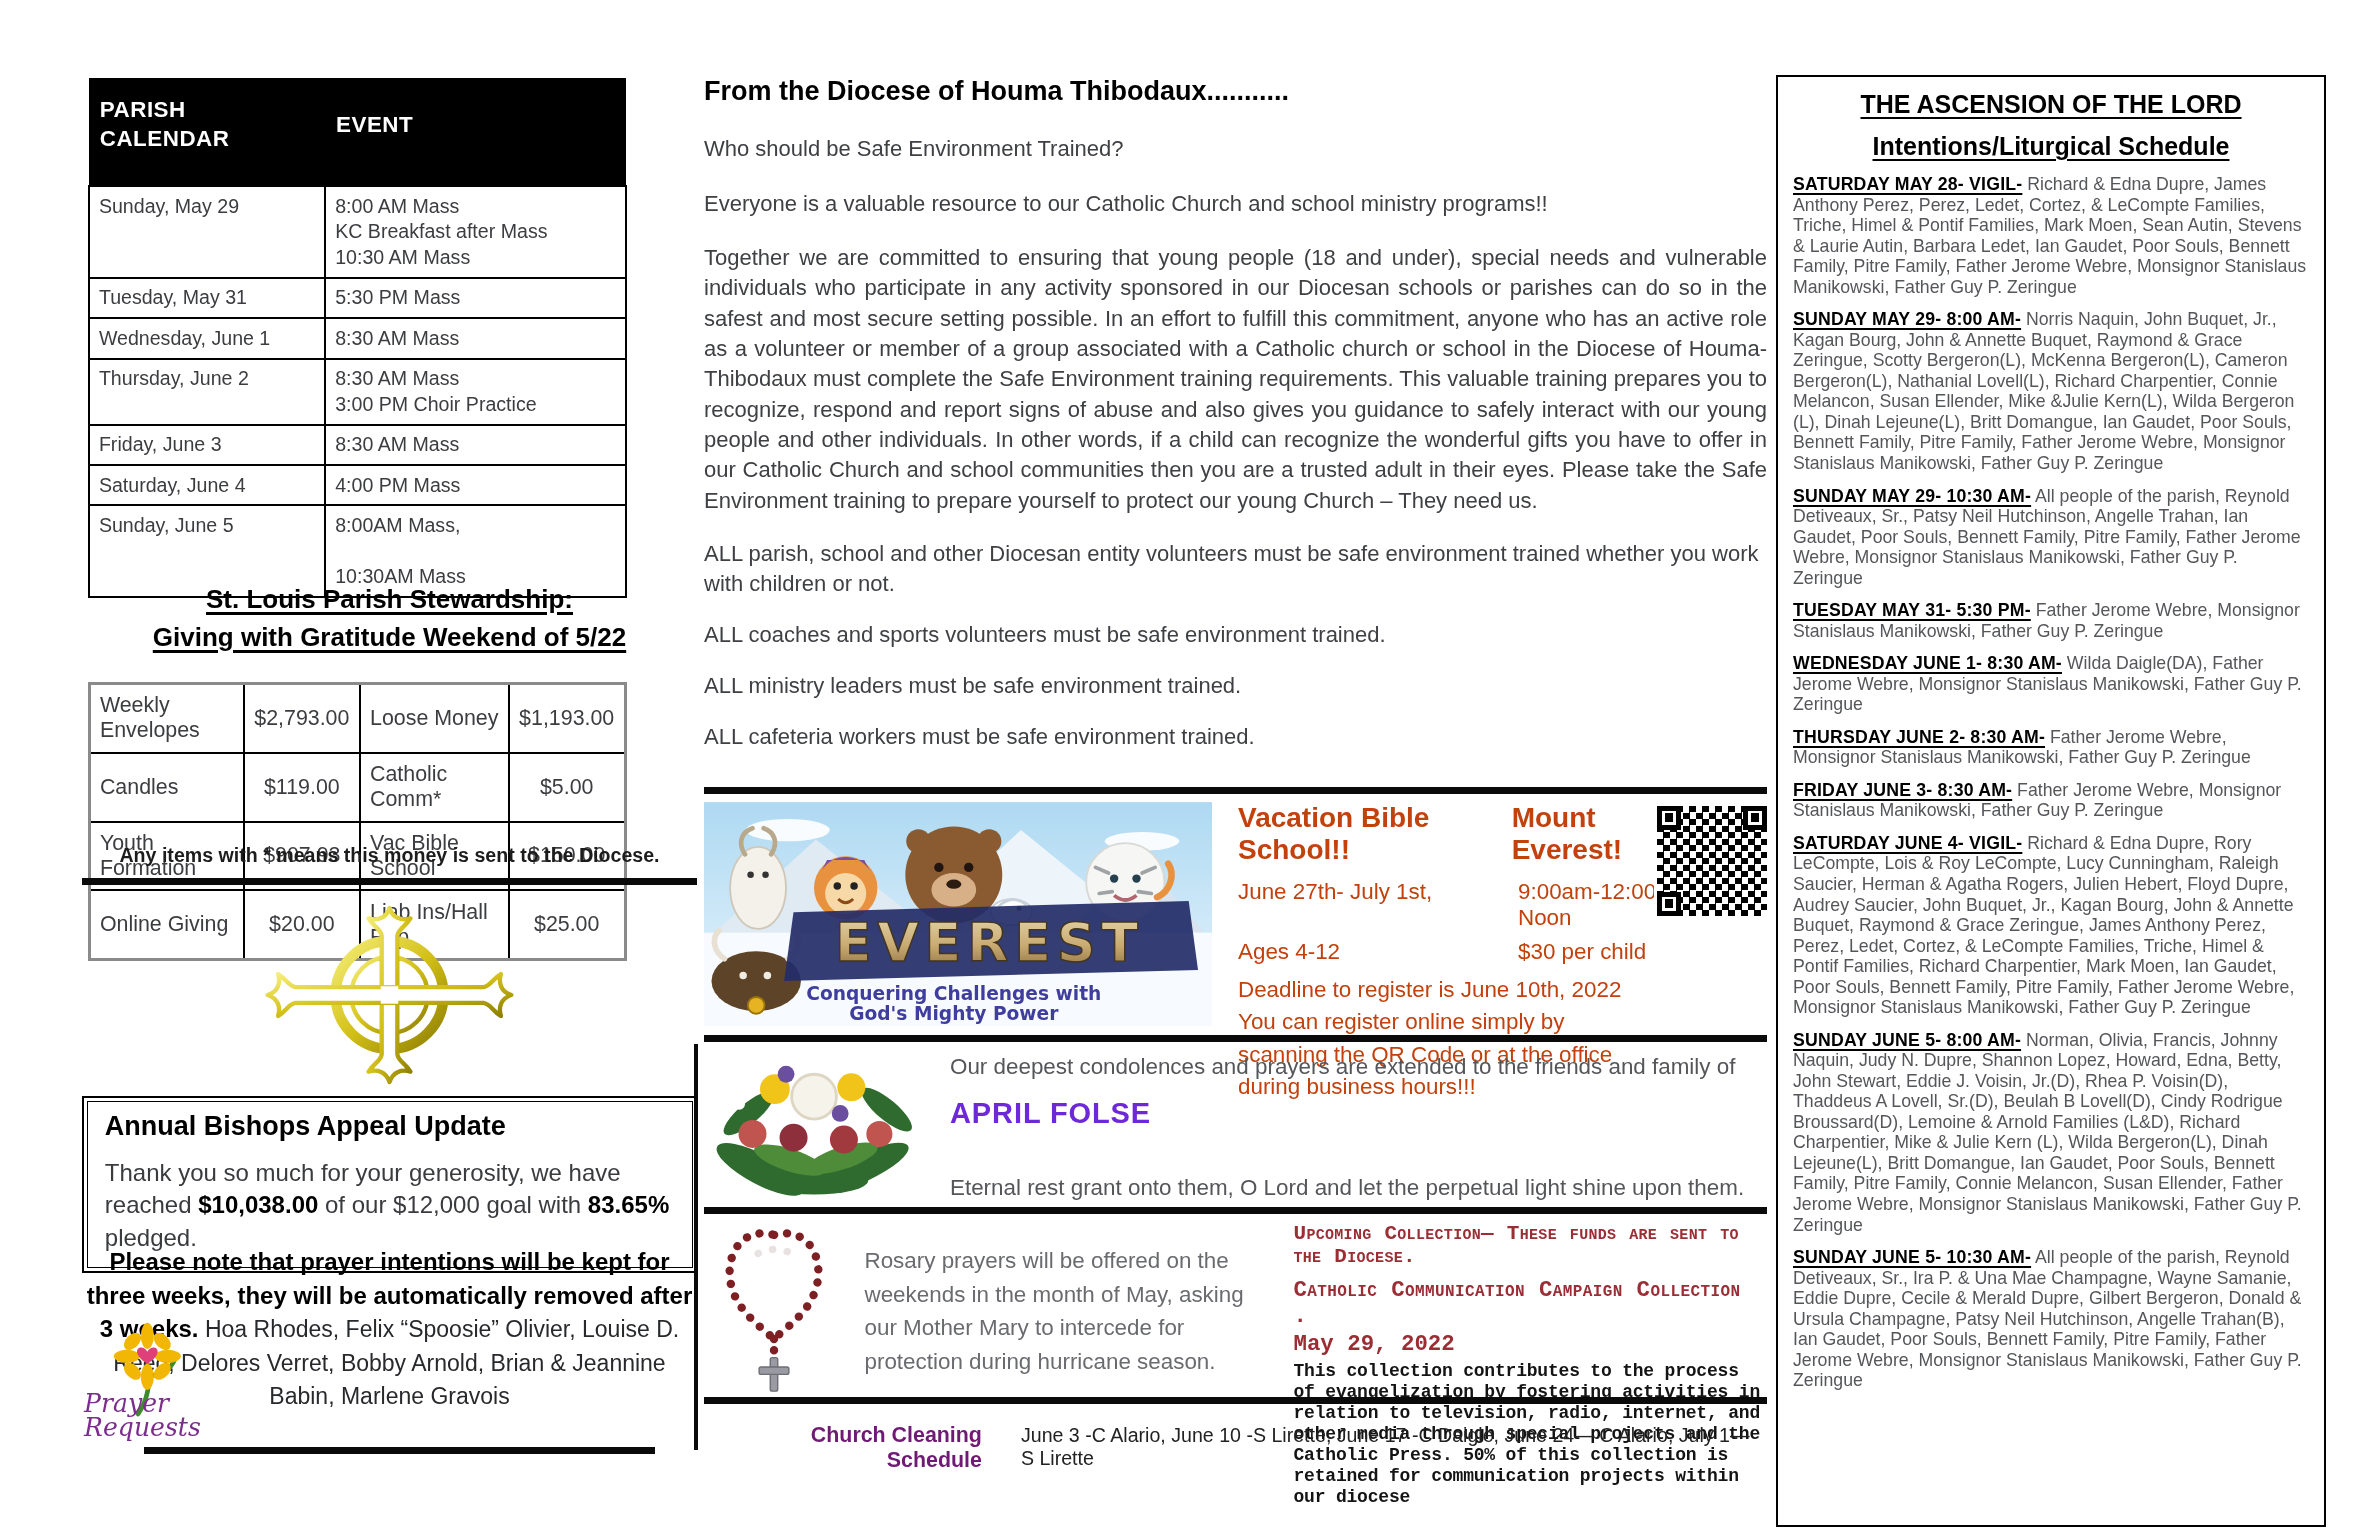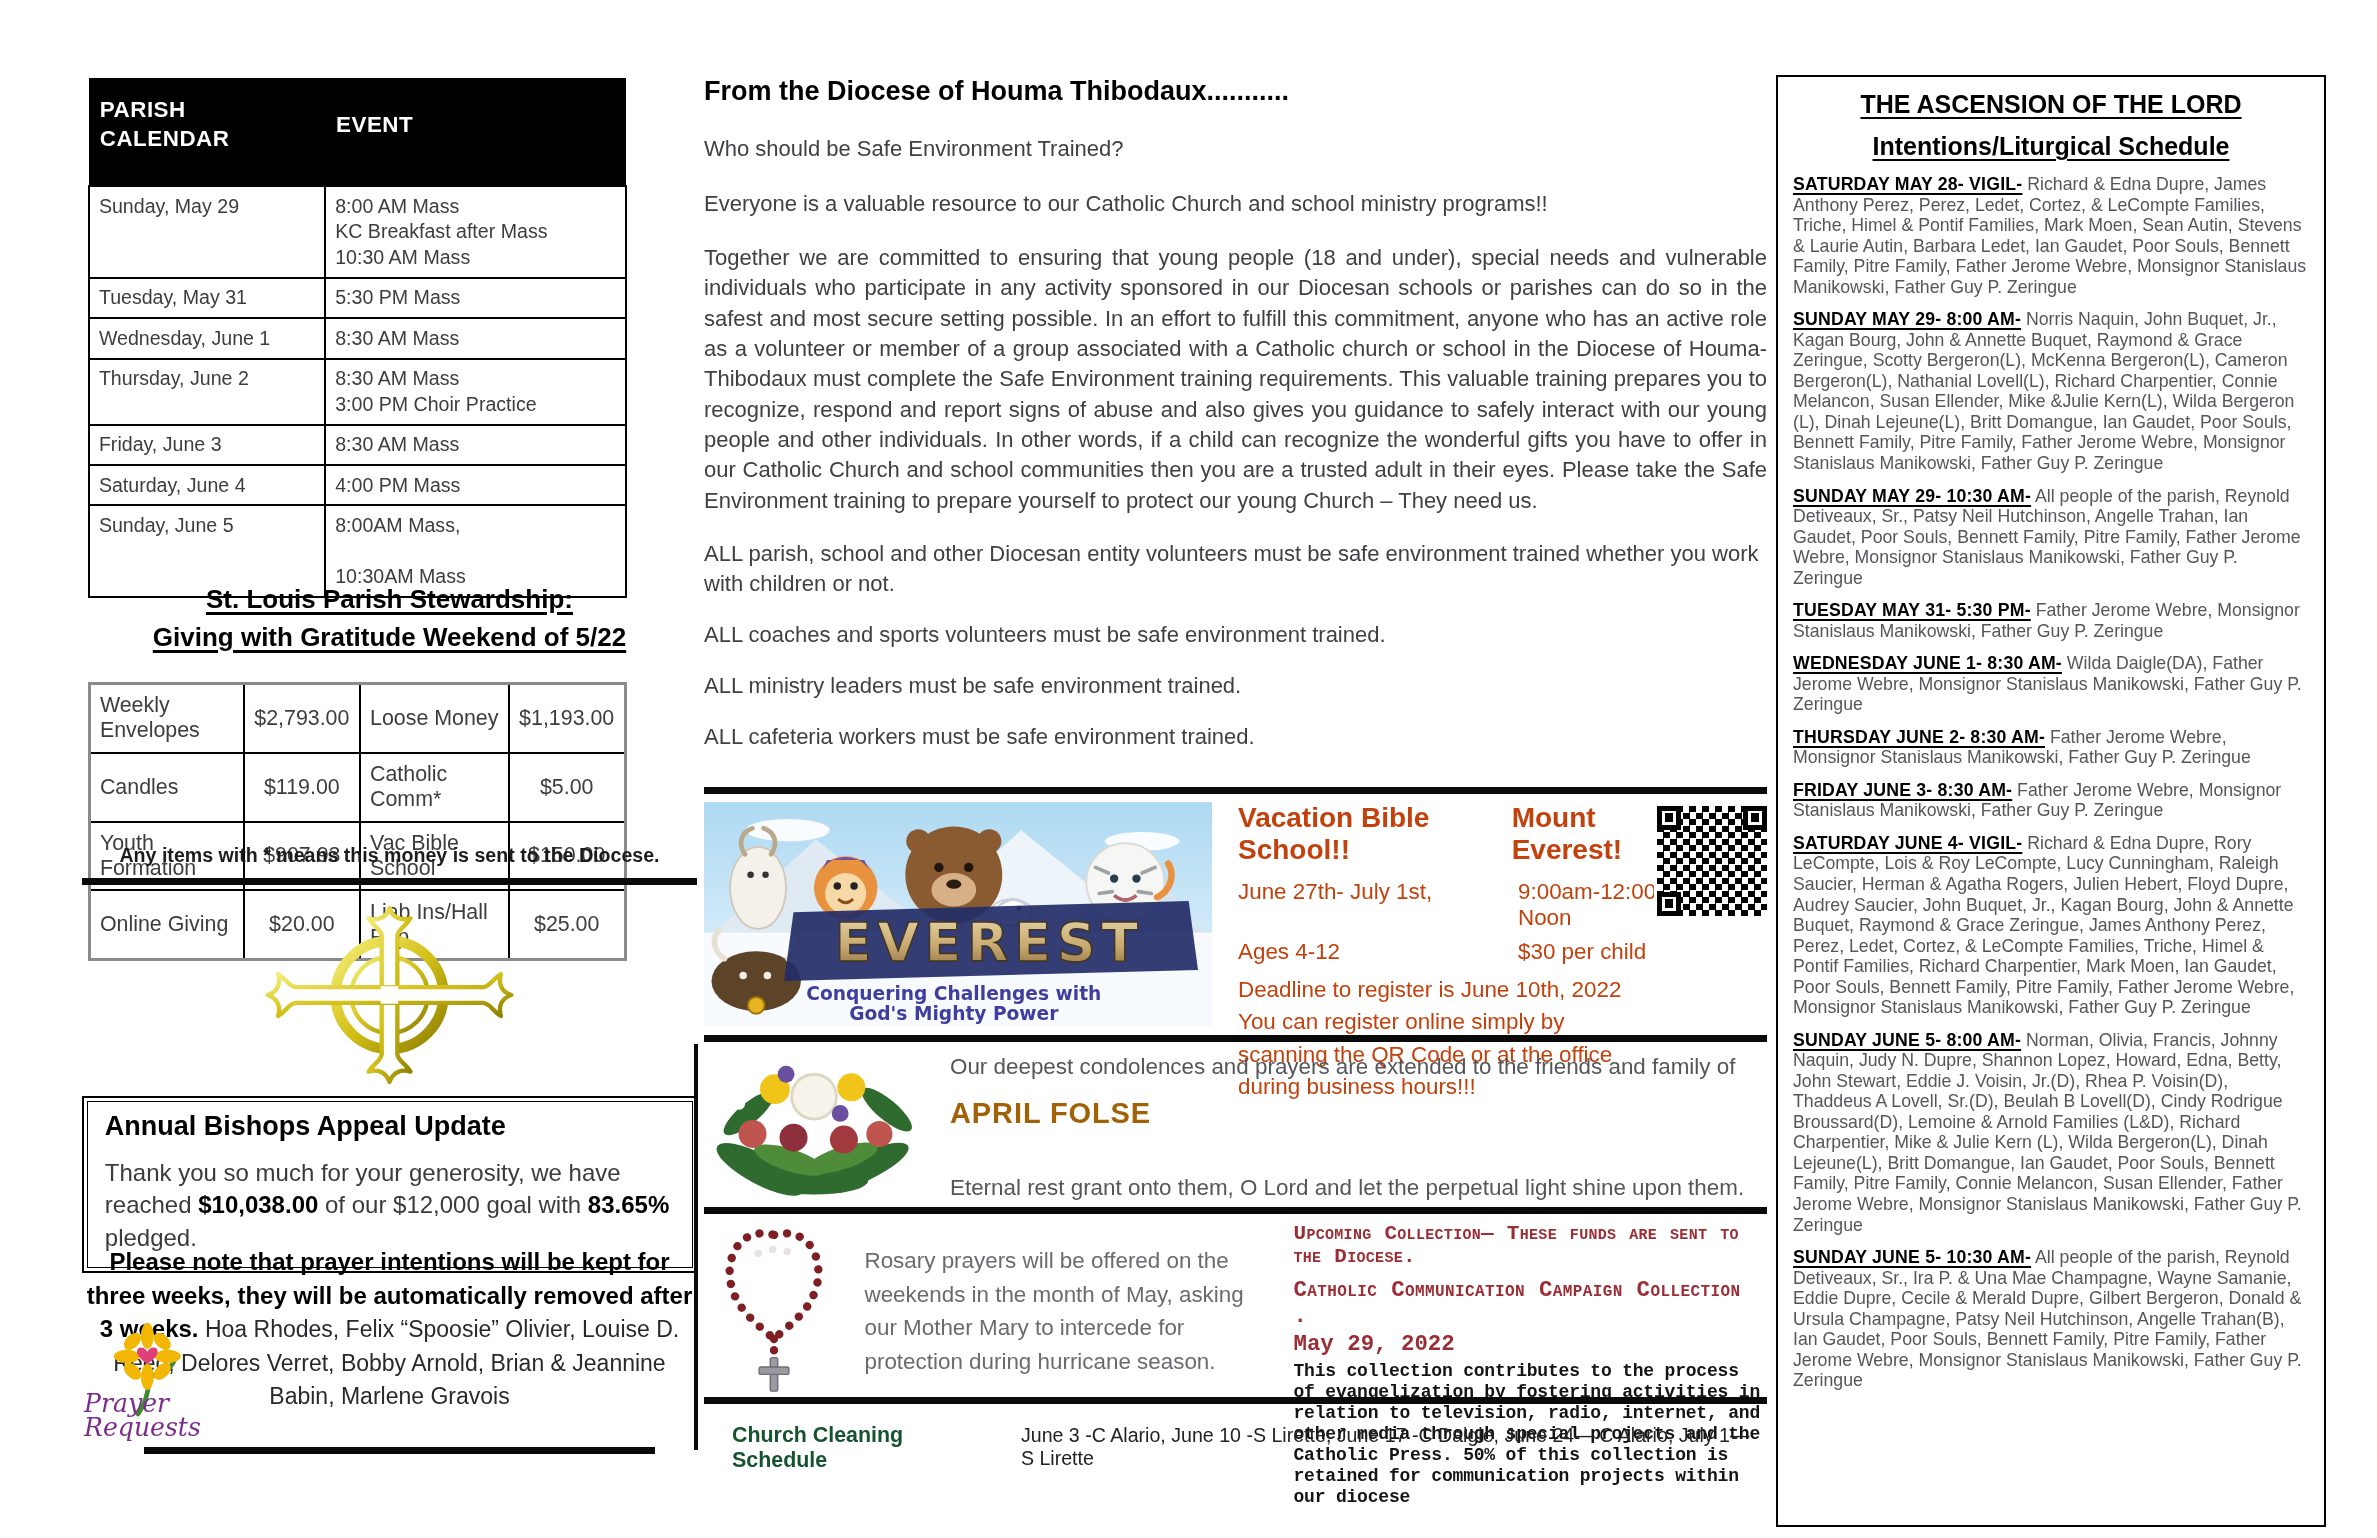--- a/index.html
+++ b/index.html
@@ -51,31 +51,31 @@
   .vbs-grid{display:grid;grid-template-columns:280px auto;row-gap:7.5px;margin-bottom:9.3px;}
   .vbs-deadline{line-height:1.45;}
   .qr{position:relative;width:110px;height:110px;margin-top:3.7px;background:
       repeating-conic-gradient(#000 0% 25%, #fff 0% 50%);background-size:13px 13px;
       outline:3.7px solid #fff;}
   .qr .f{position:absolute;width:24px;height:24px;border:5.6px solid #000;background:#fff;box-sizing:border-box;}
   .qr .f::after{content:"";position:absolute;inset:2.8px;background:#000;}
   .qr .f.tl{top:0;left:0;} .qr .f.tr{top:0;right:0;} .qr .f.bl{bottom:0;left:0;}
   .cond-row{position:absolute;top:975px;left:0;width:1063px;height:155px;display:flex;}
   .cond-text{margin-left:24px;padding-top:5.6px;color:#55565a;font-size:22.4px;}
-  .cond-name{font-size:29px;font-weight:700;letter-spacing:0.9px;color:#a16207;margin-top:17px;}
+  .cond-name{font-size:29px;font-weight:700;letter-spacing:0.9px;color:#6d28d9;margin-top:17px;}
   .cond-line2{margin-top:45px;}
   .rosary-row{position:absolute;top:1147px;left:0;width:1063px;height:173px;display:flex;}
   .rosary-text{width:401px;margin-left:20.5px;padding-top:24px;color:#6a6b6f;font-size:22.4px;line-height:1.5;}
   .collection{flex:1;margin-left:28px;padding-top:1.9px;font-family:Liberation Mono, monospace;}
   .coll-heading{font-variant:small-caps;color:#9b2d35;font-size:21px;font-weight:600;letter-spacing:0.3px;margin:0 0 9.3px 0;}
   .coll-title{font-variant:small-caps;color:#9b2d35;font-size:22.4px;font-weight:700;letter-spacing:0.4px;margin:0;}
   .coll-date{color:#9b2d35;font-size:22.4px;font-weight:700;margin:1.9px 0 3.7px 0;}
   .coll-body{margin:0;font-size:18px;line-height:1.17;font-weight:600;color:#141414;letter-spacing:-0.2px;}
   .cleaning{position:absolute;top:1350px;left:28px;width:1025px;display:flex;align-items:baseline;}
-  .cleaning .lbl{font-size:21.4px;font-weight:700;color:#14532d;}
+  .cleaning .lbl{font-size:21.4px;font-weight:700;color:#701a75;text-align:right;}
   .cleaning .sch{font-size:19.6px;color:#222;margin-left:39px;}
   
   .col-right{position:absolute;left:1776px;top:75px;width:550px;height:1452px;border:2.8px solid #000;
              box-sizing:border-box;padding:11.2px 15px;overflow:hidden;}
   .right-title{text-align:center;font-size:25px;font-weight:700;margin:1.9px 0 13px 0;}
   .right-title span{text-decoration:underline;text-decoration-thickness:1.9px;text-underline-offset:3.7px;}
   .right-sec{margin:0 0 12px 0;font-size:17.7px;line-height:1.16;color:#55565a;}
   .right-sec .sh{font-weight:700;color:#000;text-decoration:underline;text-decoration-thickness:1.9px;
                  text-underline-offset:2.8px;letter-spacing:0.2px;}
 </style>

